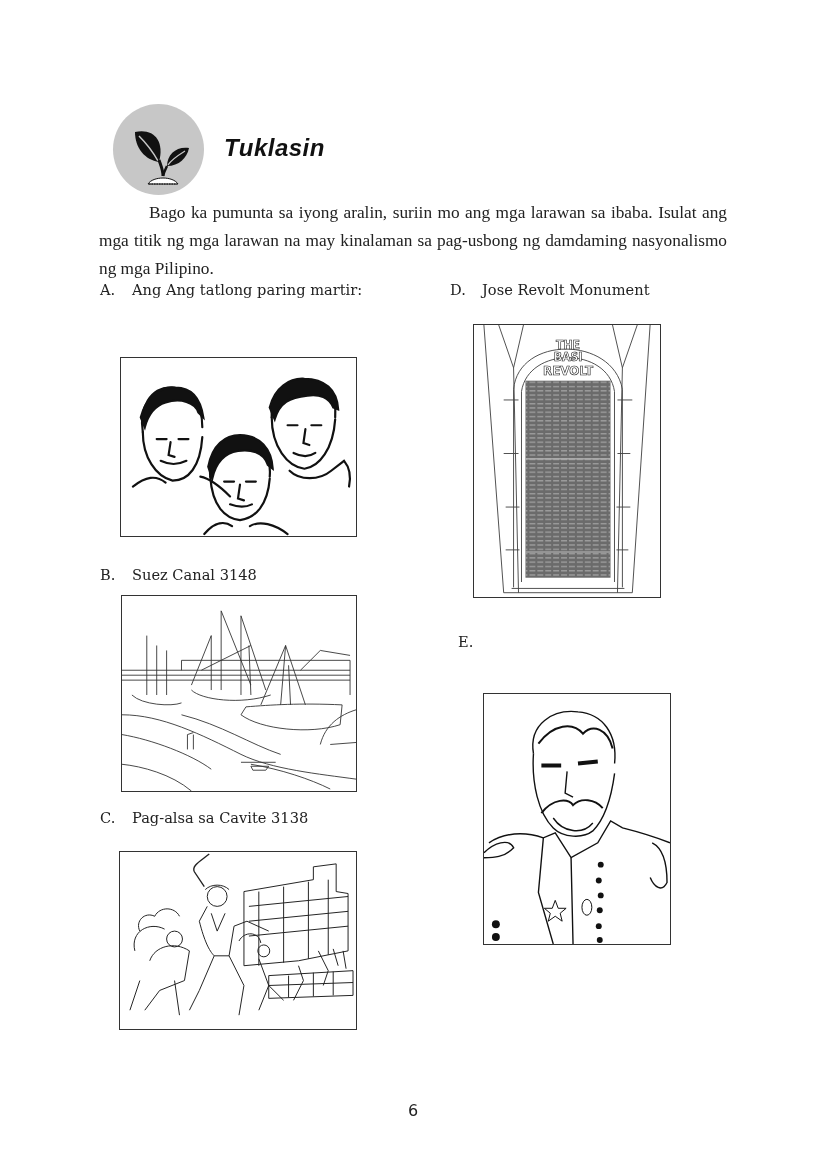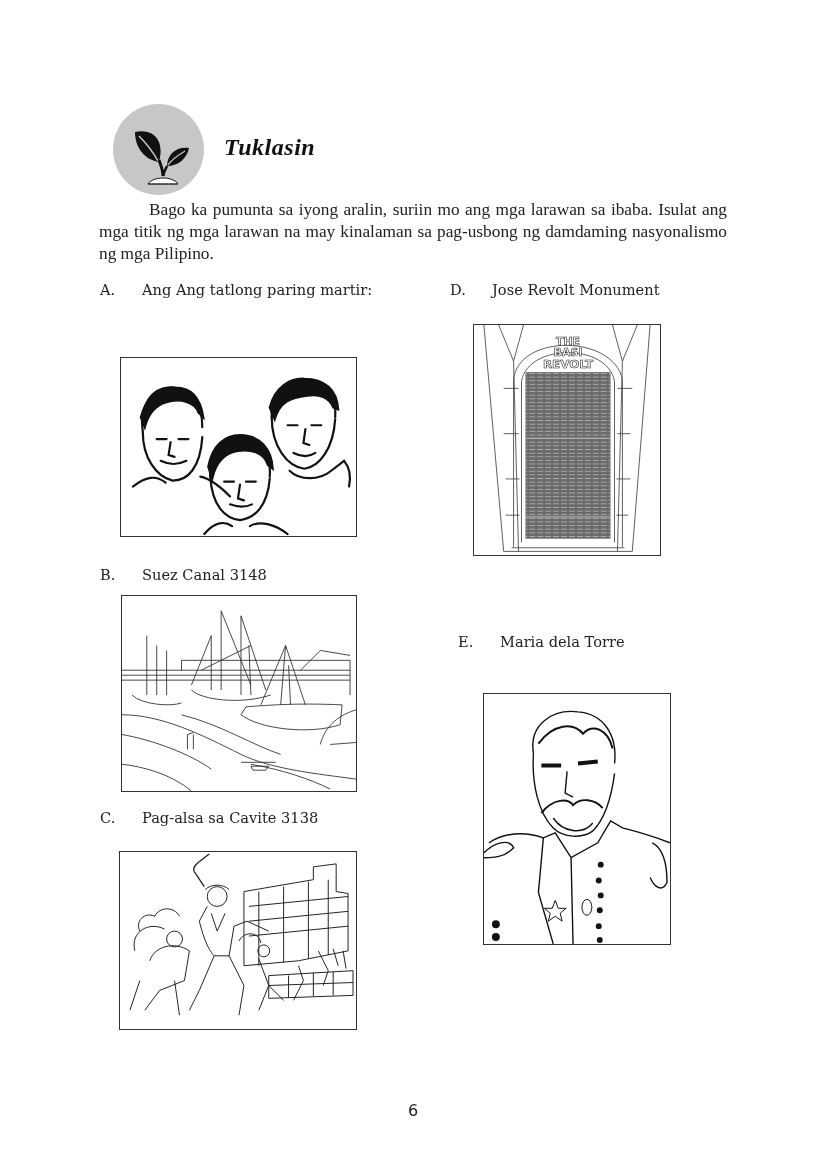--- a/index.html
+++ b/index.html
@@ -1,25 +1,25 @@
 <!DOCTYPE html>
 <html><head>
 <meta charset="utf-8">
 <style>
   html, body { margin: 0; padding: 0; background: #ffffff; }
   body { width: 826px; height: 1169px; position: relative; overflow: hidden;
          font-family: "DejaVu Serif", serif; color: #1a1a1a; }
   .abs { position: absolute; }
   .icon-circle { left: 113px; top: 104px; width: 91px; height: 91px; border-radius: 50%; background: #c7c7c7; }
-  .title { left: 224px; top: 134px; font-family: Liberation Serif, serif; font-weight: bold; font-style: italic; font-size: 24px; color: #111; letter-spacing: 0.5px; }
-  .intro { left: 99px; top: 199px; width: 628px; font-family: "Liberation Serif", serif; font-size: 17.3px; line-height: 22px; text-align: justify; color: #222; }
+  .title { left: 224px; top: 134px; font-family: Liberation Sans, sans-serif; font-weight: bold; font-style: italic; font-size: 24px; color: #111; letter-spacing: 0.5px; }
+  .intro { left: 99px; top: 199px; width: 628px; font-family: "Liberation Serif", serif; font-size: 17.3px; line-height: 28px; text-align: justify; color: #222; }
   .intro .indent { display: inline-block; width: 50px; }
   .item { font-family: "DejaVu Serif", serif; font-size: 14.6px; line-height: 21px; color: #222; }
   .item .letter { position: absolute; left: 0; top: 0; }
-  .item .text { margin-left: 42px; }
+  .item .text { margin-left: 32px; }
   .frame { border: 1.5px solid #333; background: #fff; box-sizing: border-box; overflow: hidden; }
   .frame svg { display: block; width: 100%; height: 100%; }
   .page-num { left: 0; width: 826px; top: 1101px; text-align: center; font-family: "DejaVu Sans", sans-serif; font-size: 16px; color: #222; }
 </style>
 </head>
 <body>
 
 <div class="abs icon-circle">
   <svg width="91" height="91" viewBox="0 0 91 91">
     <path d="M22 28 C40 24 52 36 46 58 C32 56 22 44 22 28 Z" fill="#111"></path>
@@ -139,21 +139,21 @@
     </g>
   </svg>
 </div>
 
 <div class="abs item" style="left:450px; top:279px; width:280px;">
   <span class="letter">D.</span>
   <div class="text">
     <div>Jose Revolt Monument</div>
   </div>
 </div>
-<div class="abs frame" style="left:473px; top:324px; width:188px; height:232px;">
+<div class="abs frame" style="left:473px; top:324px; width:188px; height:274px;">
   <svg viewBox="0 0 188 254" preserveAspectRatio="none">
     <g fill="none" stroke="#444" stroke-width="0.9">
       <path d="M10 0 L30 250 M25 0 L40 40 M50 0 L40 40 L45 250"></path>
       <path d="M178 0 L160 250 M165 0 L150 40 M140 0 L150 40 L145 250"></path>
       <path d="M30 70 L45 70 M30 120 L45 120 M32 170 L46 170 M32 210 L46 210"></path>
       <path d="M145 70 L160 70 M145 120 L158 120 M144 170 L158 170 M144 210 L156 210"></path>
       <path d="M40 245 L40 60 C45 10 140 10 150 60 L150 245"></path>
       <path d="M48 240 L48 62 C55 20 135 20 142 62 L142 240"></path>
       <path d="M30 250 L160 250 M38 246 L152 246"></path>
     </g>
@@ -170,21 +170,20 @@
       <text x="95" y="22" font-size="11">THE</text>
       <text x="95" y="34" font-size="11">BASI</text>
       <text x="95" y="47" font-size="12">REVOLT</text>
     </g>
   </svg>
 </div>
 
 <div class="abs item" style="left:458px; top:631px; width:240px;">
   <span class="letter">E.</span>
   <div class="text">
-    <div>Maria dela Torre</div>
   </div>
 </div>
 <div class="abs frame" style="left:483px; top:693px; width:188px; height:252px;">
   <svg viewBox="0 0 188 252" preserveAspectRatio="none">
     <g fill="none" stroke="#111" stroke-width="1.4">
       <path d="M50 60 C45 30 70 15 95 18 C120 20 135 40 132 70"></path>
       <path d="M50 60 C48 90 55 120 70 135 C80 145 100 146 110 138 C120 128 128 110 132 80"></path>
       <path d="M55 50 C70 30 90 28 100 40 C110 30 125 35 130 55" stroke-width="2"></path>
       <path d="M58 72 L78 72 M95 70 L115 68" stroke-width="4"></path>
       <path d="M84 78 L82 100 L90 104"></path>

